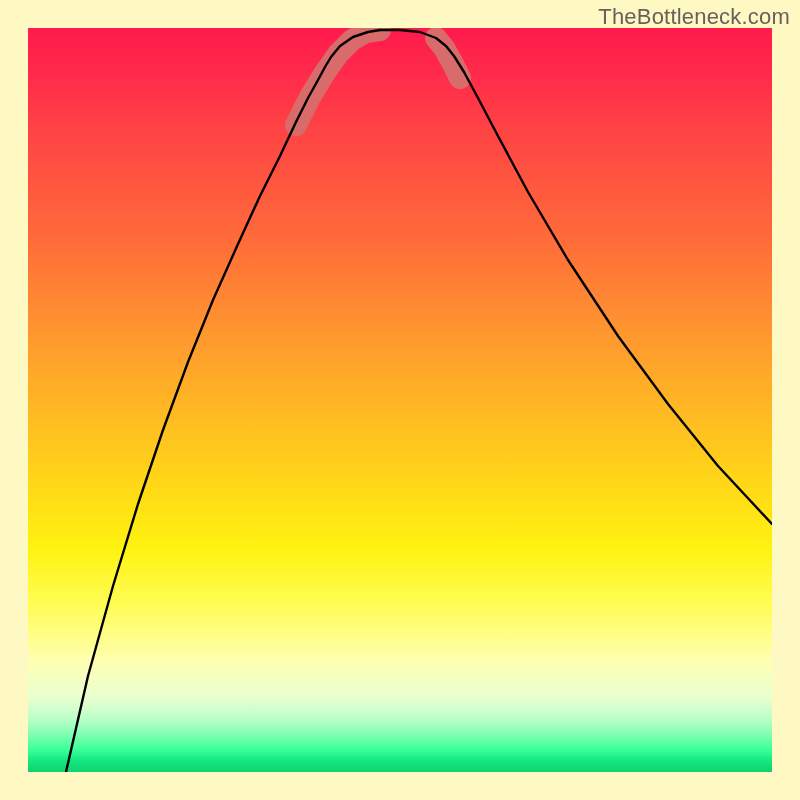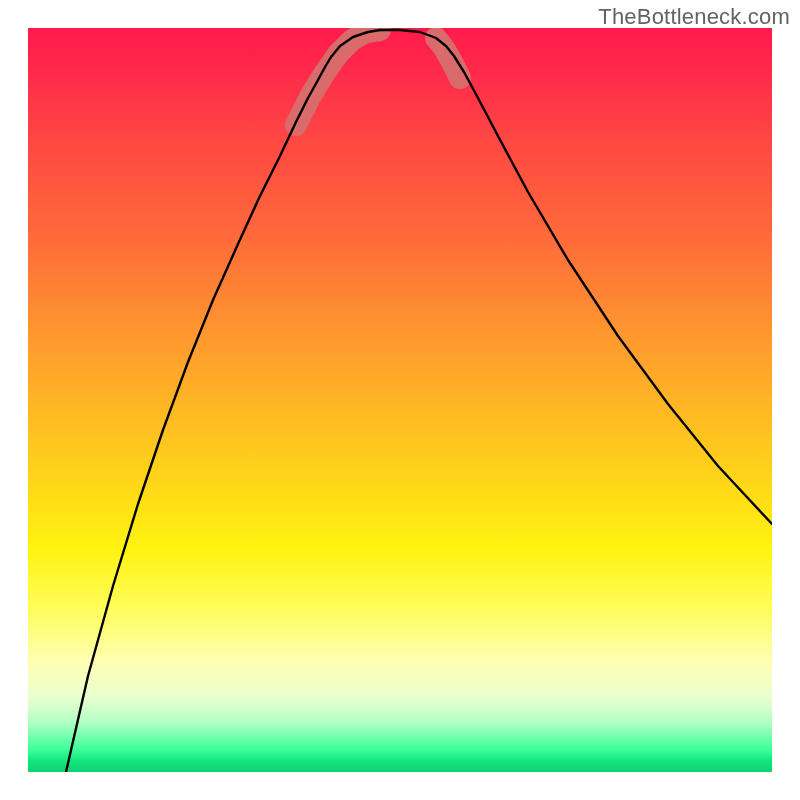--- a/index.html
+++ b/index.html
@@ -7,21 +7,21 @@
     padding: 0;
     width: 800px;
     height: 800px;
     background: #000;
     overflow: hidden;
     font-family: Arial, Helvetica, sans-serif;
   }
   .frame {
     position: absolute;
     inset: 0;
-    background: #ffffff;
+    background: #fef9c3;
   }
   .plot {
     position: absolute;
     left: 28px;
     top: 28px;
     width: 744px;
     height: 744px;
     overflow: hidden;
   }
   .gradient {

